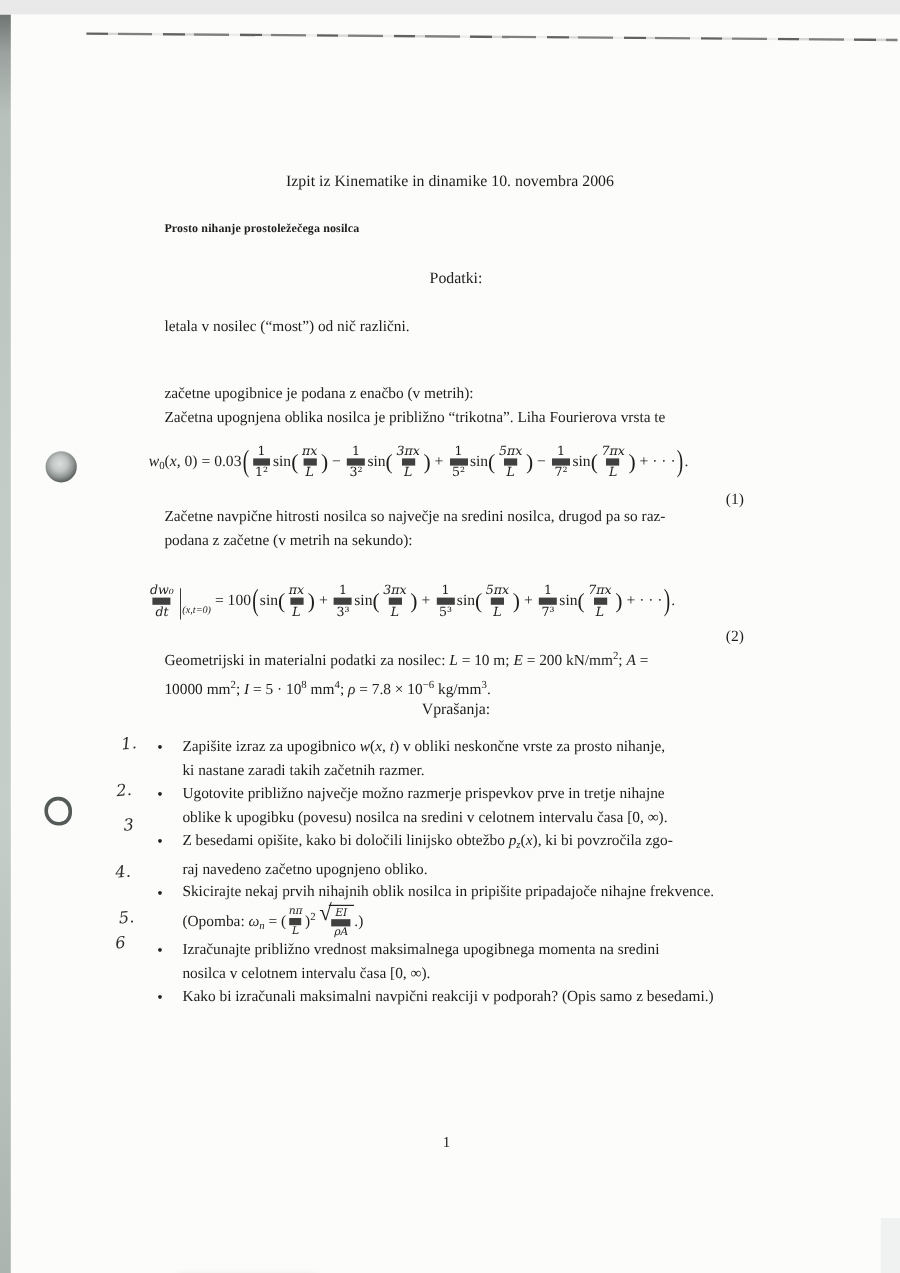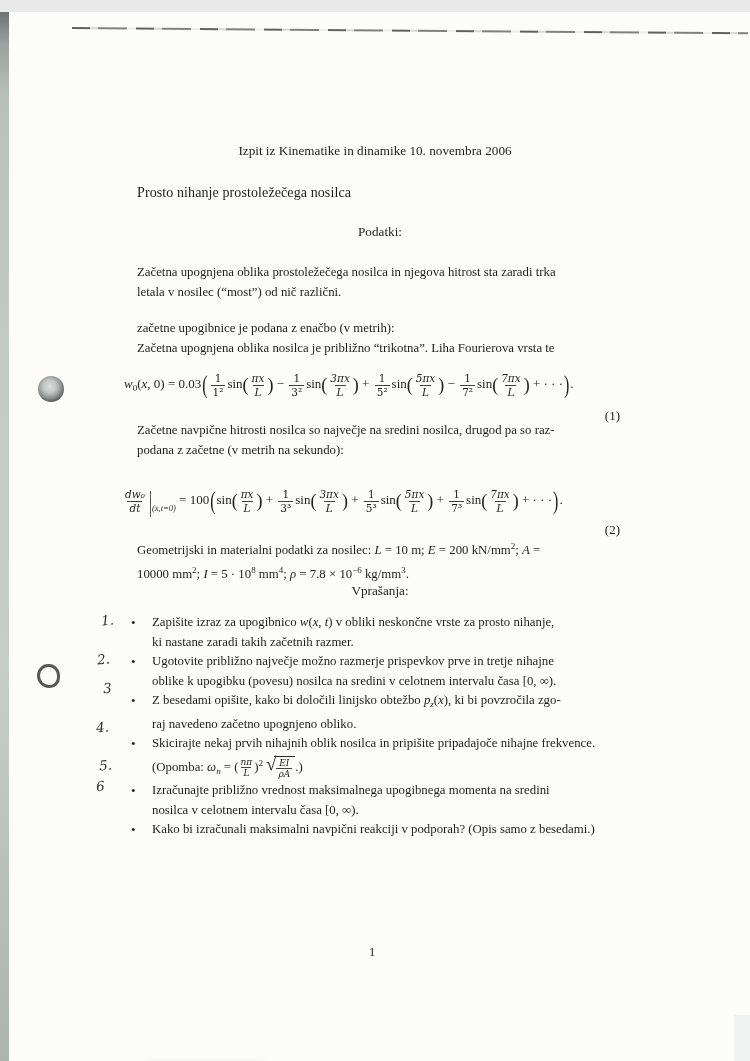--- a/index.html
+++ b/index.html
@@ -16,21 +16,21 @@
     transform:rotate(0.45deg);transform-origin:left center;
     background:repeating-linear-gradient(90deg,rgba(45,45,45,.75) 0 18px,rgba(45,45,45,.18) 18px 26px,rgba(45,45,45,.6) 26px 55px,rgba(45,45,45,.08) 55px 64px);}
   .hole-filled{position:absolute;left:38px;top:364px;width:26px;height:26px;border-radius:50%;
     background:radial-gradient(circle at 45% 40%,#dadedc 0%,#c2c7c5 30%,#8d9391 55%,#565b59 74%,#4a4f4d 100%);}
   .hole-ring{position:absolute;left:37px;top:652px;width:23px;height:24px;border-radius:50% 50% 46% 54%;
     border:3px solid #545a57;background:#fbfbfa;box-sizing:border-box;}
   .smudge-bottom{position:absolute;left:148px;top:1051px;width:115px;height:9px;background:#e0e5e2;filter:blur(3px);}
   .corner-tint{position:absolute;right:0;top:1003px;width:16px;height:58px;background:#eff2f0;}
   
   .doc-title{position:absolute;top:131px;left:0;width:750px;text-align:center;font-size:13.2px;}
-  .doc-heading{position:absolute;top:173px;left:137px;font-size:14px;font-weight:normal;letter-spacing:.1px;}
+  .doc-heading{position:absolute;top:173px;left:137px;font-size:10px;font-weight:bold;letter-spacing:.1px;}
   .center-label{position:absolute;left:0;width:760px;text-align:center;font-size:13.2px;}
   .podatki{top:212px;}
   .vprasanja{top:571px;}
   .para{position:absolute;left:137px;width:500px;font-size:12.8px;}
   .para .line{line-height:20px;white-space:nowrap;}
   .p1{top:250px;}
   .p2{top:306px;}
   .p3{top:408px;}
   .p4{top:524px;}
   
@@ -39,21 +39,21 @@
   .eq2{top:468px;left:122px;}
   .eq-num{position:absolute;left:128px;width:492px;text-align:right;font-size:13px;}
   .eq1n{top:396px;}
   .eq2n{top:510px;}
   .it{font-style:italic;}
   .tsub{font-size:9px;vertical-align:-3px;}
   .tsup{font-size:9px;vertical-align:5px;}
   .fr{display:inline-flex;flex-direction:column;align-items:center;vertical-align:middle;
       font-size:10.5px;line-height:1.15;margin:0 2px;font-family:"DejaVu Serif",serif;}
   .fr .num{padding:0 1px;}
-  .fr .den{border-top:1px solid #404040;padding:0 2px;}
+  .fr .den{border-top:6px solid #404040;padding:0 2px;}
   .mp{font-size:18px;vertical-align:-3px;}
   .bp{display:inline-block;transform:scaleY(1.6);font-size:16px;margin:0 1px;vertical-align:-2px;}
   .limw{margin-left:1px;}
   .vbar{display:inline-block;transform:scaleY(1.9);font-size:15px;vertical-align:-2px;}
   .limsub{font-size:8.5px;vertical-align:-7px;}
   .sq{display:inline-flex;align-items:flex-start;vertical-align:middle;margin-left:3px;}
   .radsign{font-size:19px;line-height:.85;}
   .radbody{border-top:1.2px solid #222;display:inline-block;margin-left:-2px;padding:1px 2px 0 1px;}
   .radbody .fr{font-size:8.5px;margin:0;}
   
@@ -83,21 +83,20 @@
   <div class="hole-filled"></div>
   <div class="hole-ring"></div>
   <div class="smudge-bottom"></div>
   <div class="corner-tint"></div>
 
   <div class="doc-title">Izpit iz Kinematike in dinamike 10. novembra 2006</div>
   <div class="doc-heading">Prosto nihanje prostoležečega nosilca</div>
   <div class="center-label podatki">Podatki:</div>
 
   <div class="para p1">
-      <div class="line">Začetna upognjena oblika prostoležečega nosilca in njegova hitrost sta zaradi trka</div>
       <div class="line">letala v nosilec (“most”) od nič različni.</div>
     </div>
   <div class="para p2">
       <div class="line">začetne upogibnice je podana z enačbo (v metrih):</div>
       <div class="line">Začetna upognjena oblika nosilca je približno “trikotna”. Liha Fourierova vrsta te</div>
     </div>
 
   <div class="eq eq1"><span class="it">w</span><span class="tsub">0</span>(<span class="it">x</span>, 0) = 0.03<span class="bp">(</span><span class="fr">
         <span class="num">1</span>
         <span class="den">1²</span>

